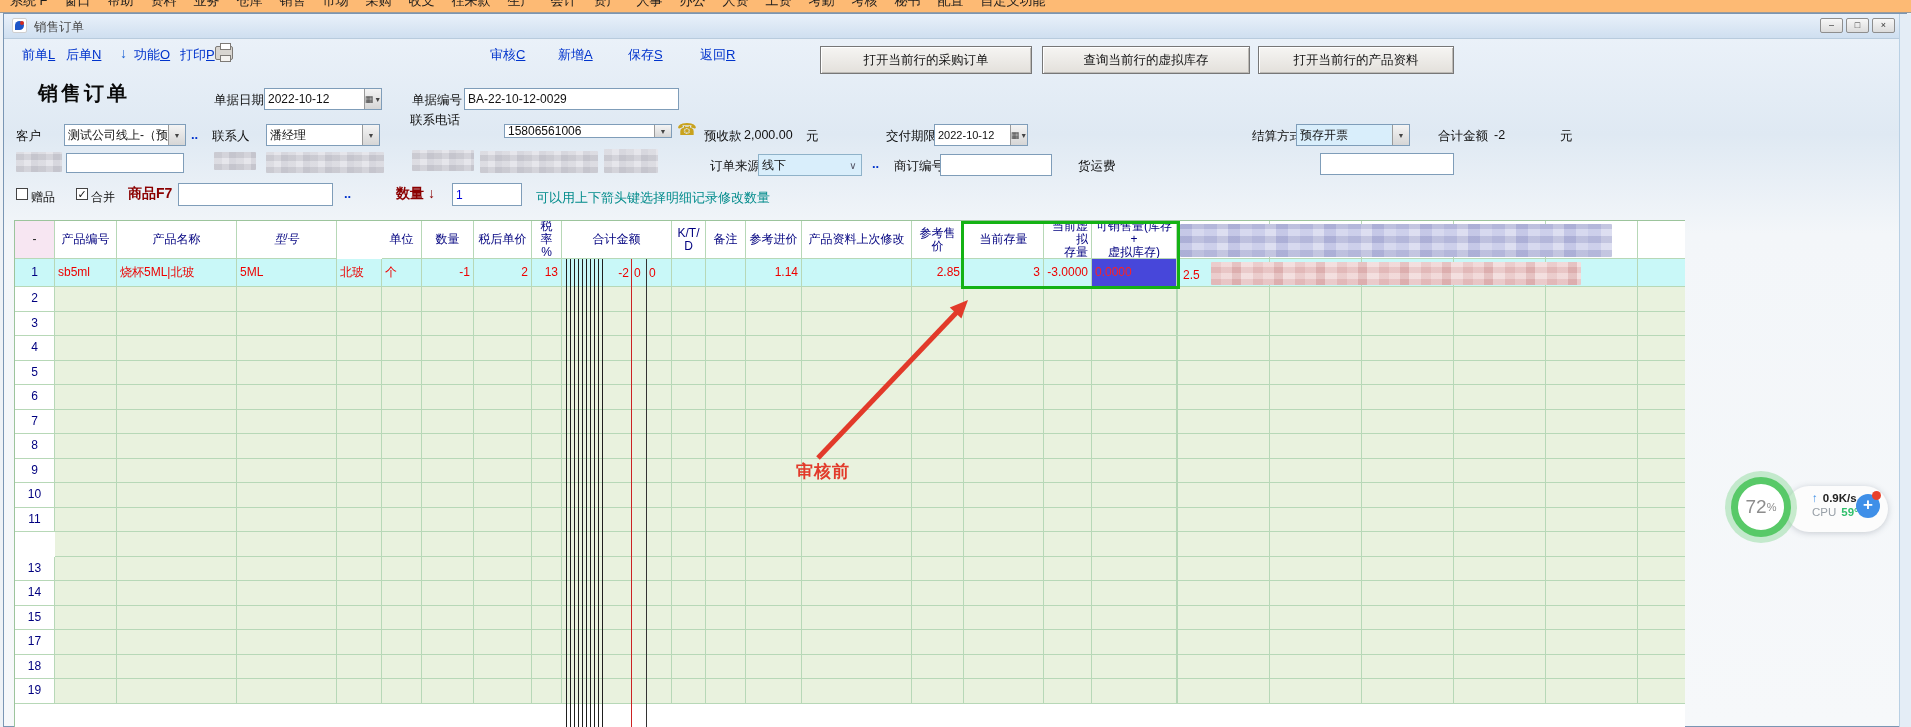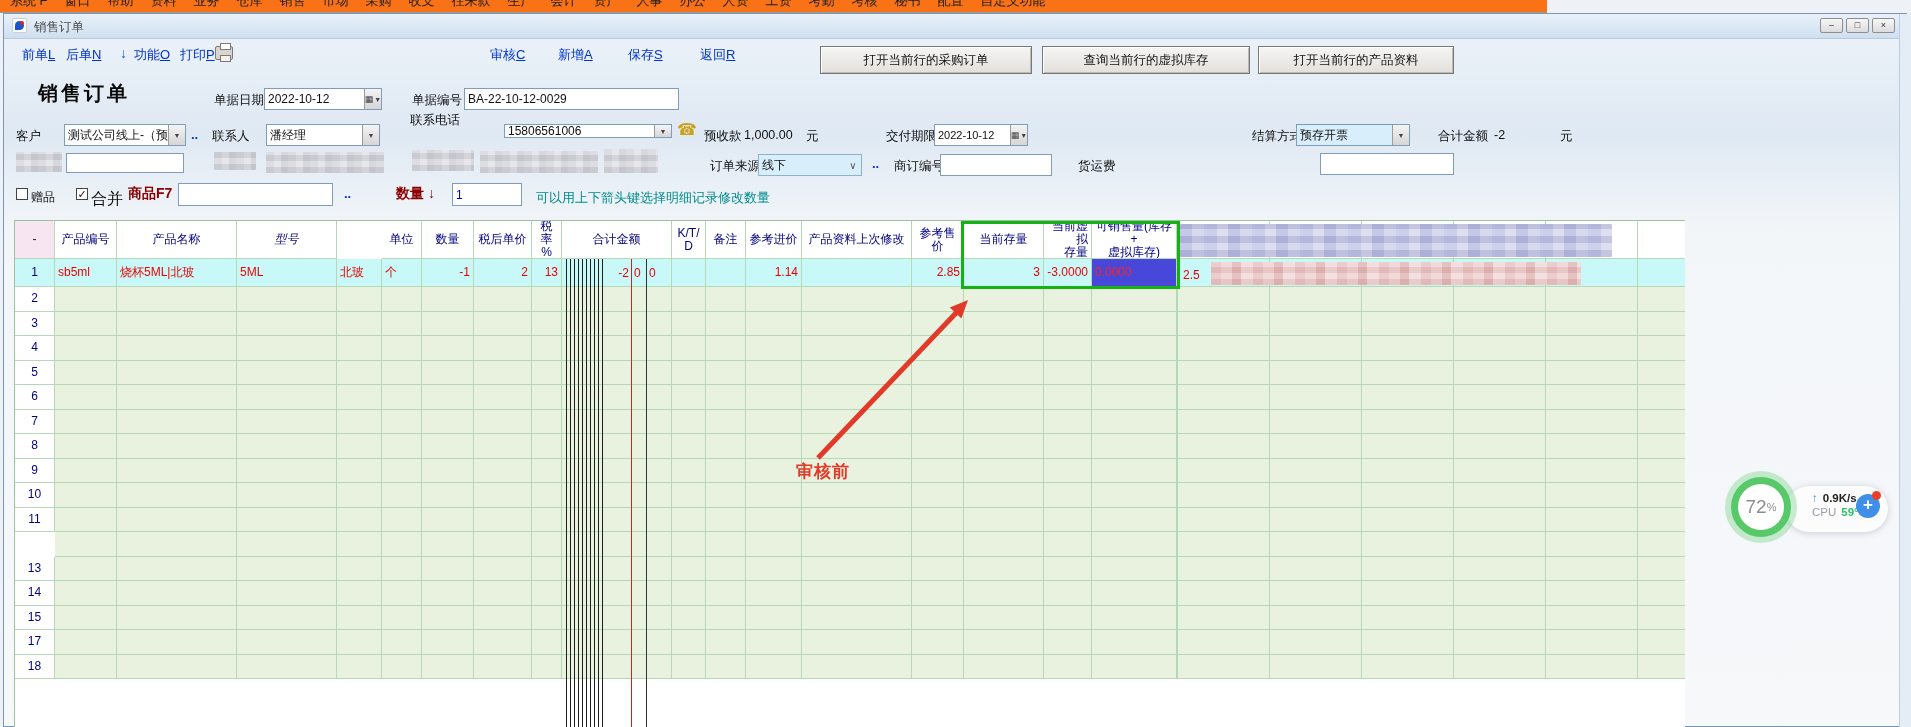--- a/index.html
+++ b/index.html
@@ -1,20 +1,20 @@
 <!DOCTYPE html>
 <html><head>
 <meta charset="utf-8">
 <style>
   * { margin:0; padding:0; box-sizing:border-box; }
   html,body { width:1911px; height:727px; overflow:hidden;
     font-family:"Liberation Sans","DejaVu Sans",sans-serif; background:#eef2f6; }
   .abs { position:absolute; }
   
-  .menubar { left:0; top:0; width:1547px; height:13px; background:#f97316;
+  .menubar { left:0; top:0; width:1911px; height:13px; background:#fdba74;
     border-bottom:1px solid #9a9a9a; overflow:hidden; }
   .menu-inner { margin-top:-9px; padding-left:10px; white-space:nowrap; }
   .mi { display:inline-block; font-size:13px; color:#1c1c1c; margin-right:17px; }
   
   .winframe { left:3px; top:13px; width:1904px; height:714px;
     border:1px solid #7a96b4; background:linear-gradient(#edf3fa,#dfe9f3 120px,#f3f6f9 220px,#f6f8fa); }
   .titlebar { left:4px; top:14px; width:1902px; height:25px;
     background:linear-gradient(#e9f1fa,#cfdff0); border-bottom:1px solid #b8cbdd; }
   .appicon { left:12px; top:18px; width:15px; height:15px; background:#fff; border:1px solid #cfcfcf;
     border-radius:2px; }
@@ -173,21 +173,21 @@
   <span class="cval">潘经理</span>
   <span class="cbtn">▼</span>
 </div>
 <span class="abs flabel" style="left:410px;top:112px">联系电话</span>
 <div class="abs combo" style="left:504px;top:124px;width:168px;height:14px">
   <span class="cval">15806561006</span>
   <span class="cbtn">▼</span>
 </div>
 <span class="abs phoneicon" style="left:677px;top:120px">☎</span>
 <span class="abs flabel" style="left:704px;top:128px">预收款</span>
-<span class="abs fvalue" style="left:744px;top:128px">1,000.00</span>
+<span class="abs fvalue" style="left:744px;top:128px">2,000.00</span>
 <span class="abs fvalue" style="left:806px;top:128px">元</span>
 <span class="abs flabel" style="left:886px;top:128px">交付期限</span>
 <div class="abs combo" style="left:934px;top:124px;width:94px;height:22px">
   <span class="cval small">2022-10-12</span>
   <span class="cbtn">
       <span style="font-size:9px;margin-right:1px">▦</span>
       <span>▼</span>
     </span>
 </div>
 <span class="abs flabel" style="left:1252px;top:128px">结算方式</span>
@@ -215,21 +215,21 @@
 <span class="abs flabel" style="left:894px;top:158px">商订编号</span>
 <div class="abs inputbox" style="left:940px;top:154px;width:112px;height:22px"></div>
 <span class="abs flabel" style="left:1078px;top:158px">货运费</span>
 <div class="abs inputbox" style="left:1320px;top:153px;width:134px;height:22px"></div>
 
 <span class="abs cb" style="left:16px;top:188px"></span>
 <span class="abs flabel" style="left:31px;top:189px;font-size:12px">赠品</span>
 <span class="abs cb" style="left:76px;top:188px">
     <span>✓</span>
   </span>
-<span class="abs flabel" style="left:91px;top:189px;font-size:16px">合并</span>
+<span class="abs flabel" style="left:91px;top:189px;font-size:12px">合并</span>
 <span class="abs darkred" style="left:128px;top:185px">商品F7</span>
 <div class="abs inputbox" style="left:178px;top:183px;width:155px;height:23px"></div>
 <span class="abs dots" style="left:344px;top:186px">..</span>
 <span class="abs darkred" style="left:396px;top:185px">数量</span>
 <span class="abs darkred" style="left:428px;top:185px">↓</span>
 <div class="abs inputbox" style="left:452px;top:183px;width:70px;height:23px;color:#0000e0">
     <span>1</span>
   </div>
 <span class="abs hint" style="left:536px;top:189px">可以用上下箭头键选择明细记录修改数量</span>
 
@@ -610,20 +610,41 @@
       <div class="cell" style="width: 34px; text-align: left;"></div>
       <div class="cell" style="width: 40px; text-align: left;"></div>
       <div class="cell" style="width: 56px; text-align: right;"></div>
       <div class="cell" style="width: 110px; text-align: left;"></div>
       <div class="cell" style="width: 52px; text-align: right;"></div>
       <div class="cell" style="width: 80px; text-align: right;"></div>
       <div class="cell" style="width: 48px; text-align: right;"></div>
       <div class="cell" style="width: 85px; text-align: left;"></div>
       <div class="ext eb"></div>
     </div>
+    <div class="trow rb">
+      <div class="cell num" style="width: 40px; text-align: center;">19</div>
+      <div class="cell" style="width: 62px; text-align: left;"></div>
+      <div class="cell" style="width: 120px; text-align: left;"></div>
+      <div class="cell" style="width: 100px; text-align: left;"></div>
+      <div class="cell" style="width: 45px; text-align: left;"></div>
+      <div class="cell" style="width: 40px; text-align: left;"></div>
+      <div class="cell" style="width: 52px; text-align: right;"></div>
+      <div class="cell" style="width: 58px; text-align: right;"></div>
+      <div class="cell" style="width: 30px; text-align: right;"></div>
+      <div class="cell" style="width: 110px; text-align: right;"></div>
+      <div class="cell" style="width: 34px; text-align: left;"></div>
+      <div class="cell" style="width: 40px; text-align: left;"></div>
+      <div class="cell" style="width: 56px; text-align: right;"></div>
+      <div class="cell" style="width: 110px; text-align: left;"></div>
+      <div class="cell" style="width: 52px; text-align: right;"></div>
+      <div class="cell" style="width: 80px; text-align: right;"></div>
+      <div class="cell" style="width: 48px; text-align: right;"></div>
+      <div class="cell" style="width: 85px; text-align: left;"></div>
+      <div class="ext eb"></div>
+    </div>
     <div class="abs stripes"></div>
     <div class="abs vline" style="left:616px;background:#cc2222"></div>
     <div class="abs vline" style="left:631px;background:#333"></div>
     <span class="abs sval" style="left:588px;width:26px;text-align:right">-2</span>
     <span class="abs sval" style="left:619px;width:11px">0</span>
     <span class="abs sval" style="left:634px;width:11px">0</span>
     <span class="abs sval" style="left:1168px;top:42px">2.5</span>
     <div class="abs blur purple" style="left:1165px;top:3px;width:432px;height:33px"></div>
     <div class="abs blur pink" style="left:1196px;top:41px;width:370px;height:23px"></div>
     <div class="abs greenbox"></div>

